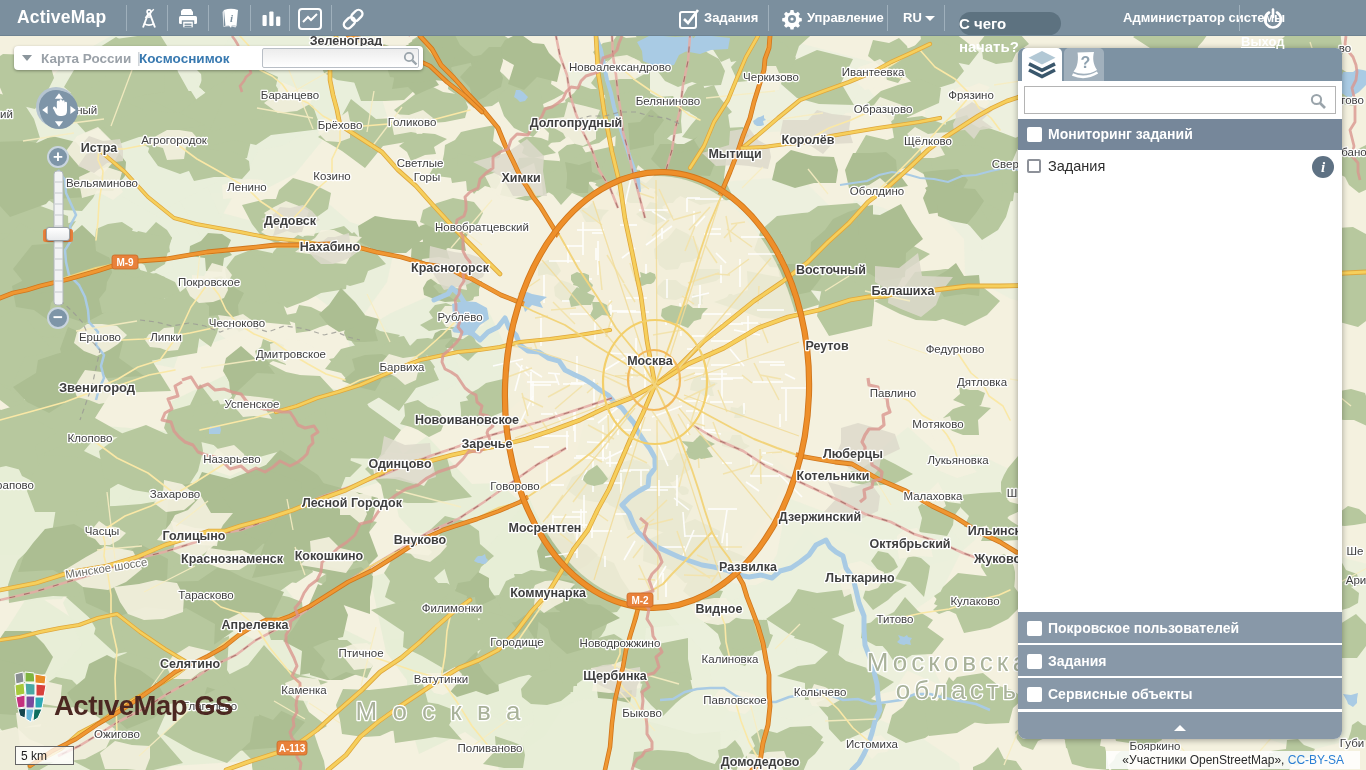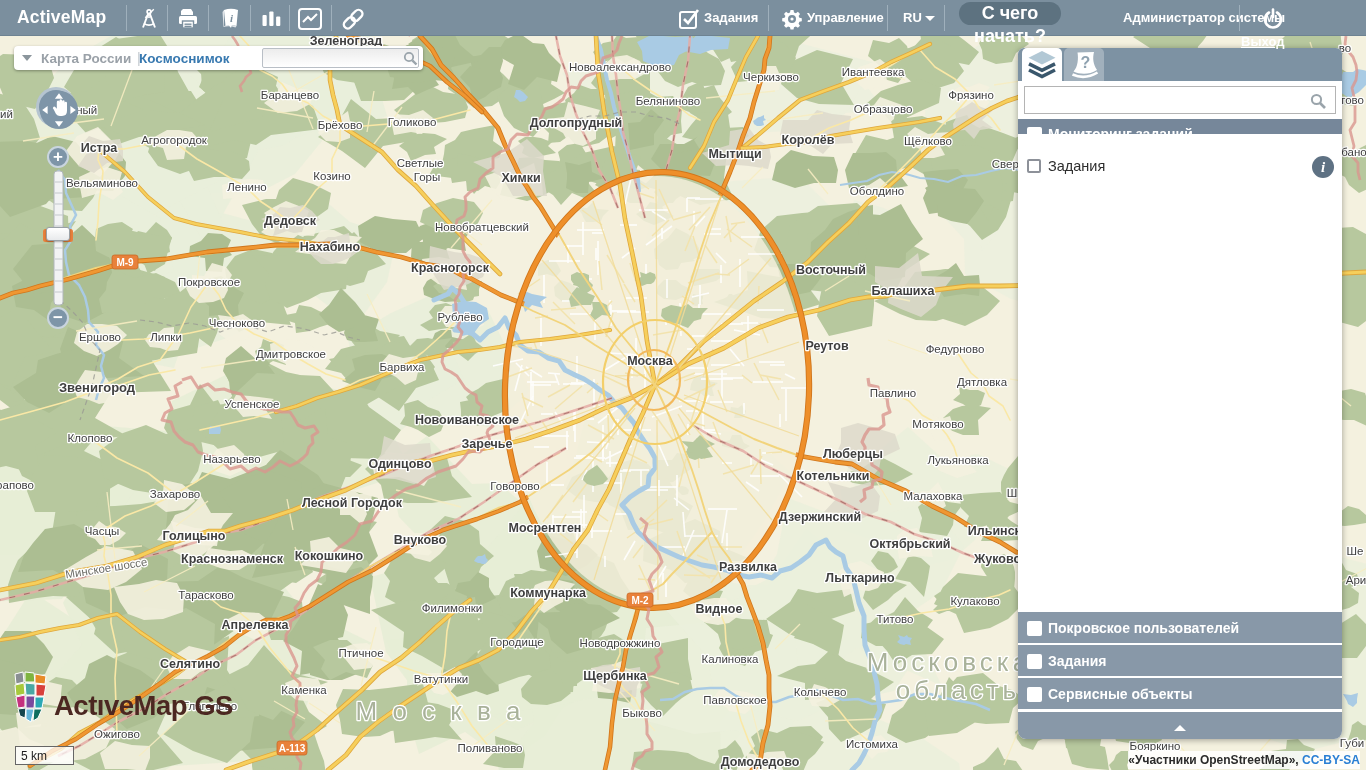--- a/index.html
+++ b/index.html
@@ -3,22 +3,22 @@
 <style>
 * { margin:0; padding:0; box-sizing:border-box; }
 html,body { width:1366px; height:770px; overflow:hidden; font-family:"Liberation Sans",sans-serif; }
 #stage { position:relative; width:1366px; height:770px; background:#f4f1df; }
 #mapsvg { position:absolute; left:0; top:0; }
 
 #topbar { position:absolute; left:0; top:0; width:1366px; height:36px; background:#7b8f9e; z-index:50; border-bottom:1px solid #6e8392; }
 #topbar .logo { position:absolute; left:17px; top:7px; font-size:17.5px; font-weight:bold; color:#fff; letter-spacing:0.2px; }
 .sep { position:absolute; top:5px; width:1px; height:26px; background:#9fb0bc; }
 .tbtxt { position:absolute; top:10px; font-size:13px; font-weight:bold; color:#fff; white-space:nowrap; }
-#startpill { position:absolute; left:959px; top:2px; width:102px; height:23px; background:#5d7280; border-radius:12px;
-  color:#fff; font-size:18px; font-weight:bold; text-align:center; line-height:23px; }
+#startpill { position:absolute; left:959px; top:12px; width:102px; height:23px; background:#5d7280; border-radius:12px;
+  color:#fff; font-size:15px; font-weight:bold; line-height:23px; }
 .ticon { position:absolute; top:7px; }
 
 #layerbar { position:absolute; left:14px; top:46px; width:409px; height:24px; background:#fff; border-radius:4px;
   box-shadow:0 1px 3px rgba(0,0,0,.35); z-index:40; }
 #layerbar .car { position:absolute; left:8px; top:9px; width:0; height:0; border-left:5px solid transparent; border-right:5px solid transparent; border-top:6px solid #8b959c; }
 #layerbar .t1 { position:absolute; left:27px; top:5px; font-size:13.5px; font-weight:bold; color:#9aa1a8; }
 #layerbar .pipe { position:absolute; left:123px; top:4px; color:#c3c9ce; font-size:14px; }
 #layerbar .t2 { position:absolute; left:125px; top:5px; font-size:13.5px; font-weight:bold; color:#3879b0; }
 #layerbar input { position:absolute; left:248px; top:2px; width:157px; height:20px; border:1px solid #b9bfc6;
   border-radius:2px; background:linear-gradient(#ececec,#fff); }
@@ -31,37 +31,37 @@
   border:1px solid #9aa1a7; border-radius:3px; z-index:41; box-shadow:0 1px 2px rgba(0,0,0,.3); }
 
 #panel { position:absolute; left:1018px; top:48px; width:324px; height:691px; z-index:45;
   border-radius:6px 6px 8px 8px; box-shadow:0 1px 6px rgba(0,0,0,.35); background:#fff; }
 #ptabs { position:absolute; left:0; top:0; width:324px; height:33px; background:#7d92a3; border-radius:6px 6px 0 0; }
 .ptab { position:absolute; top:0; width:40px; height:33px; border-radius:5px 5px 0 0; }
 #ptab1 { left:4px; background:#fff; }
 #ptab2 { left:46px; background:rgba(255,255,255,.28); }
 #psearch { position:absolute; left:0; top:33px; width:324px; height:38px; background:#fff; }
 #psearch .inp { position:absolute; left:6px; top:5px; width:312px; height:28px; border:1px solid #b4b4b4; background:#fff; }
-.ghead { position:absolute; left:0; width:324px; height:15px; background:#76879a; color:#fff; font-weight:bold; font-size:14px; }
+.ghead { position:absolute; left:0; width:324px; height:31px; background:#76879a; color:#fff; font-weight:bold; font-size:14px; }
 .ghead .cb { position:absolute; left:9px; top:8px; width:15px; height:15px; background:#fff; border-radius:2px; }
 .ghead .gt { position:absolute; left:30px; top:7px; }
 .ghead2 { background:#8898a8; border-top:2px solid #fff; height:33px; }
 .rowz { position:absolute; left:0; top:102px; width:324px; height:34px; background:#fff; }
 .rowz .cb { position:absolute; left:9px; top:9px; width:14px; height:14px; background:#fff; border:2px solid #8d9199; border-radius:2px; }
 .rowz .rt { position:absolute; left:30px; top:8px; font-size:14.5px; color:#2e2e2e; }
 .rowz .info { position:absolute; left:294px; top:6px; width:22px; height:22px; border-radius:50%; background:#5e7183;
   color:#fff; font-family:"Liberation Serif",serif; font-weight:bold; font-style:italic; font-size:15px; text-align:center; line-height:22px; }
 #pfoot { position:absolute; left:0; top:662px; width:324px; height:29px; background:#8898a8; border-top:2px solid #fff; border-radius:0 0 8px 8px; }
 #pfoot .up { position:absolute; left:156px; top:13px; width:0; height:0; border-left:6px solid transparent; border-right:6px solid transparent; border-bottom:6px solid #fff; }
 
 #amlogo { position:absolute; left:54px; top:690px; font-size:27.5px; font-weight:bold; color:#4b2721; z-index:30; letter-spacing:-0.5px; }
 #scalebar { position:absolute; left:15px; top:746px; width:59px; height:19px; background:rgba(255,255,255,.75);
   border:1px solid #666; z-index:30; font-size:12px; color:#1c1c1c; padding-left:5px; line-height:18px; }
 #attrib { position:absolute; right:6px; top:751px; background:rgba(255,255,255,.85); font-size:12px; color:#2b2b2b;
-  z-index:46; padding:2px 0;font-weight:bold; }
+  z-index:46; padding:2px 16px; }
 #attrib a { color:#2a7fd4; text-decoration:none; }
 </style></head>
 <body>
 <div id="stage">
 <svg id="mapsvg" width="1366" height="770">
 <rect x="0" y="36" width="1366" height="734" fill="#f4f1df"></rect>
 <defs>
         <mask id="outring">
           <rect x="0" y="0" width="1366" height="770" fill="#fff"></rect>
           <ellipse cx="657" cy="390" rx="147" ry="213" fill="#000" transform="rotate(2 657 390)"></ellipse>

